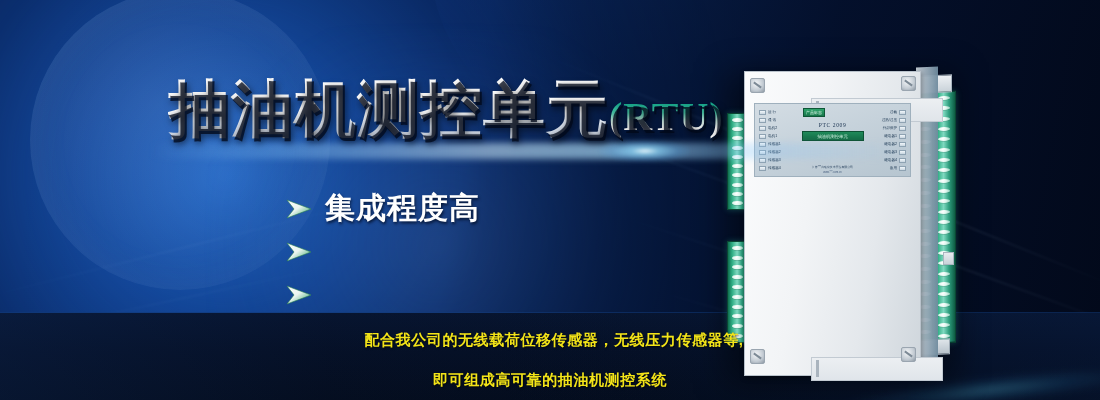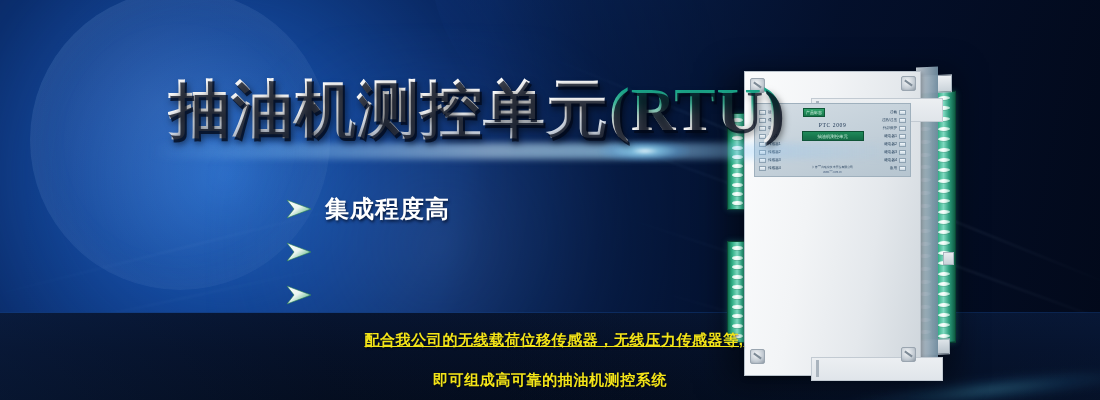--- a/index.html
+++ b/index.html
@@ -177,21 +177,21 @@
   }
   .t-cn {
     background: linear-gradient(180deg, #ffffff 0%, #ffffff 52%, #dfe7f2 72%, #c3ccdb 100%);
     -webkit-background-clip: text;
     background-clip: text;
     color: transparent;
     -webkit-text-fill-color: transparent;
   }
   .t-rtu {
     font-family: "Liberation Serif", "DejaVu Serif", serif;
-    font-size: 62px;
+    font-size: 40px;
     font-weight: bold;
     background: linear-gradient(180deg, #0d8f7a 0%, #17a98c 22%, #49c9a9 42%, #cfeee4 60%, #ffffff 76%, #ffffff 100%);
     -webkit-background-clip: text;
     background-clip: text;
     color: transparent;
     -webkit-text-fill-color: transparent;
   }
 
   .bullets {
     position: absolute;
@@ -204,21 +204,21 @@
     height: 41px;
     margin-bottom: 2px;
   }
   .bullet-arrow {
     width: 26px;
     height: 20px;
     margin-right: 13px;
     flex: 0 0 auto;
   }
   .bullet-text {
-    font-size: 24px;
+    font-size: 30px;
     font-weight: bold;
     color: #ffffff;
     letter-spacing: 1px;
     text-shadow: 1px 2px 3px rgba(0,10,30,0.75);
   }
 
   .footer {
     position: absolute;
     left: 0;
     top: 332px;
@@ -226,21 +226,21 @@
     text-align: center;
   }
   .footer-line {
     font-size: 15px;
     font-weight: bold;
     color: #f3e418;
     letter-spacing: 0.6px;
     line-height: 1;
     text-shadow: 1px 1px 2px rgba(0,0,0,0.7);
   }
-  .footer-line.l1 { padding-left: 8px; text-decoration: underline; }
+  .footer-line.l1 { padding-left: 8px; }
   .footer-line.l2 { margin-top: 25px; }
 
   
   .device {
     position: absolute;
     left: 700px;
     top: 55px;
     width: 290px;
     height: 320px;
   }

